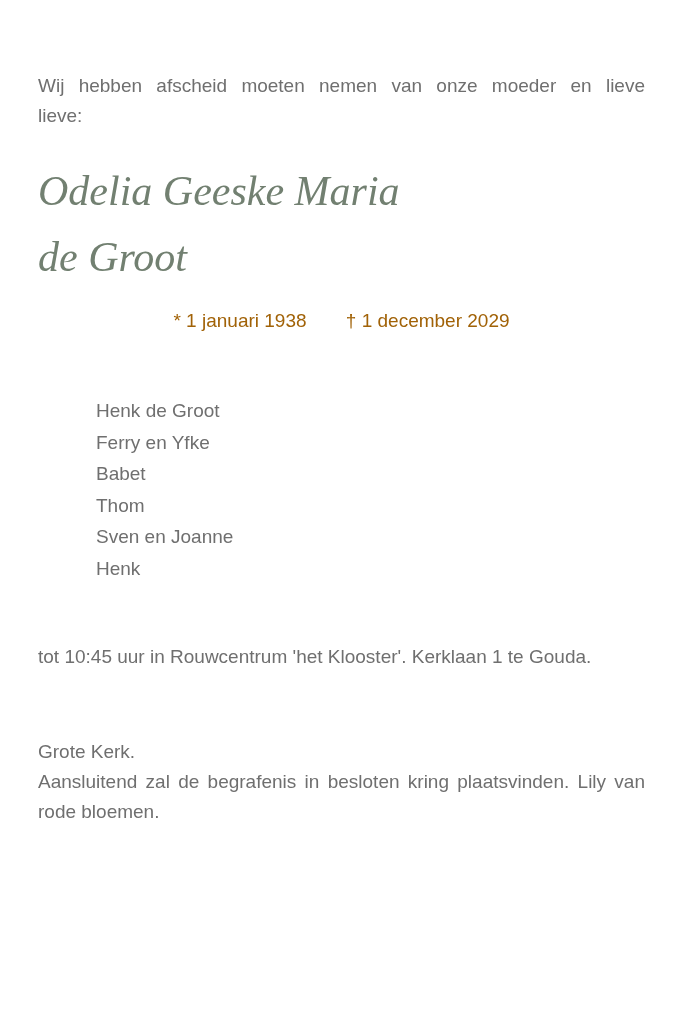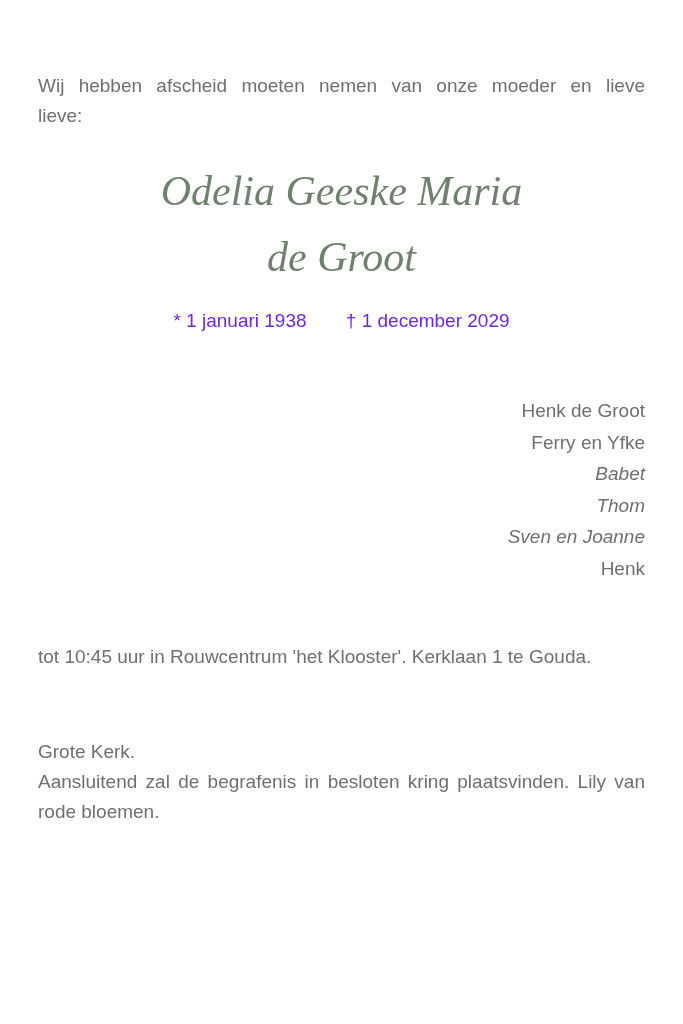--- a/index.html
+++ b/index.html
@@ -35,41 +35,40 @@
     text-align-last: justify;
   }
   .intro        { top: 71px; }
   .name-heading {
     top: 158px;
     font-family: "Liberation Serif", serif;
     font-style: italic;
     font-size: 42px;
     line-height: 66px;
     color: #728071;
-    text-align: center;
     font-weight: 400;
   }
   .dates {
     top: 306px;
     font-size: 19px;
     line-height: 30px;
     text-align: center;
-    color: #6d28d9;
+    color: #a16207;
   }
   .dates .date { display: inline-block; }
   .dates .date + .date { margin-left: 34px; }
   .family {
     top: 395px;
     font-size: 19px;
     line-height: 31.5px;
-    text-align: right;
+    text-align: left;
     padding-left: 58px; 
     color: #6f6f6f;
   }
-  .family .italic { font-style: italic; }
+  .family .italic { }
   .condolence { top: 642px; }
   .service    { top: 737px; }
 </style>
 </head>
 <body>
 
 <div class="page">
 
   <div class="block body-text intro">
     <div class="line fill">Wij hebben afscheid moeten nemen van onze moeder en lieve</div>

